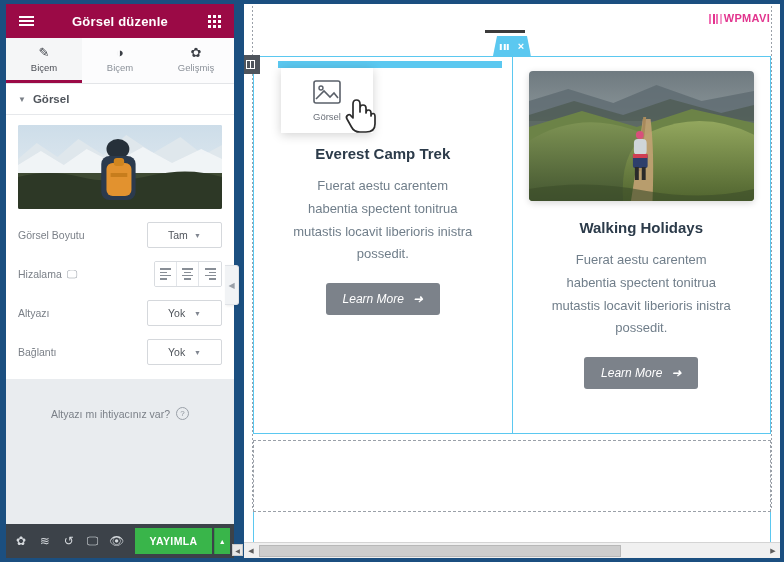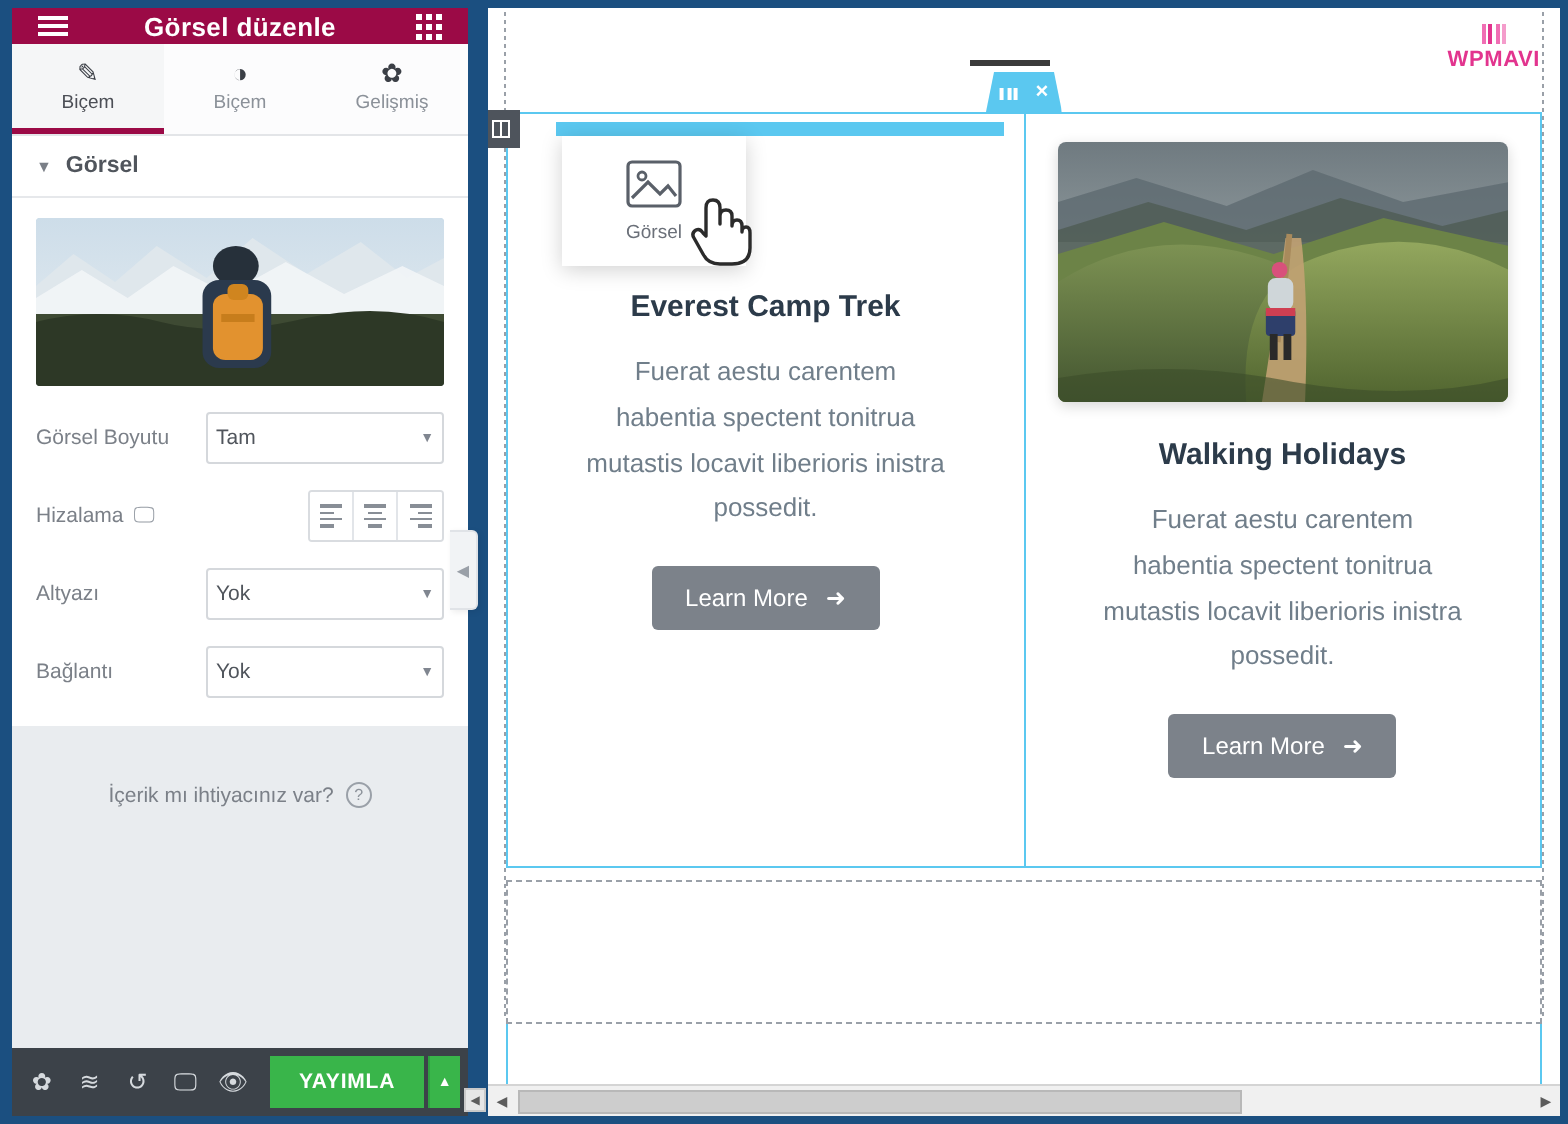--- a/index.html
+++ b/index.html
@@ -18,21 +18,21 @@
   
   .panel {
     position: absolute;
     left: 6px; top: 4px;
     width: 228px; height: 554px;
     background: #f1f3f5;
     display: flex; flex-direction: column;
     overflow: hidden;
   }
   .panel-header {
-    height: 18px;
+    height: 34px;
     background: #9b0a46;
     display: flex; align-items: center;
     color: #fff;
     padding: 0 6px;
     gap: 23px;
   }
   .ph-btn {
     width: 28px; height: 28px;
     display: flex; align-items: center; justify-content: center;
     cursor: pointer;
@@ -116,24 +116,25 @@
     display: flex; align-items: center; gap: 5px;
   }
   .monitor-ico { color: #9aa0a8; font-size: 11px; }
   .select {
     flex: 1;
     height: 26px;
     border: 1px solid #d5d8dc;
     border-radius: 2px;
     background: #fff;
     display: flex; align-items: center;
-    padding: 0 4px;
+    padding: 0 20px;
     font-size: 10.5px; color: #50555c;
     cursor: pointer;
     position: relative;
+    margin-left: 44px;
   }
   .select .sv { flex: 1; }
   .select .sarrow { font-size: 7px; color: #808690; }
 
   .align-group {
     margin-left: auto;
     display: flex;
     border: 1px solid #d9dce0;
     border-radius: 2px;
     overflow: hidden;
@@ -230,23 +231,22 @@
   .site-header {
     position: relative;
     height: 52px;
   }
   .logo {
     position: absolute;
     right: 10px; top: 8px;
     font-size: 11px; font-weight: bold;
     letter-spacing: .3px;
     color: #e2348e;
-    display: flex; align-items: center; gap: 2px;
-    cursor: pointer;
-    flex-direction: column;
+    display: flex; gap: 2px;
+    cursor: pointer;
   }
   .logo .bars2 { display: flex; gap: 1.5px; align-items: flex-end; }
   .logo .bars2 i { width: 2px; height: 10px; background: #f06fb4; display: block; }
   .logo .bars2 i:nth-child(2) { background: #e2348e; }
   .logo .bars2 i:nth-child(4) { background: #f49ccb; }
   .hr-mark {
     position: absolute;
     left: 241px; top: 26px;
     width: 40px; height: 3px;
     background: #3b3b3b;
@@ -334,20 +334,21 @@
     max-width: 180px;
   }
   .learn-btn {
     display: inline-flex; align-items: center; gap: 9px;
     background: #7c828a;
     color: #fff;
     font-size: 12px;
     padding: 9px 17px;
     border-radius: 3px;
     cursor: pointer;
+    font-style: italic;
   }
 
   
   .empty-sec {
     margin: 6px 9px 0;
     height: 72px;
     border: 1px dashed #9aa0a8;
     background: #fff;
   }
   .empty-sec2 {
@@ -556,21 +557,21 @@
         <div class="rlabel">Bağlantı</div>
         <div class="select">
           <span class="sv">Yok</span>
           <span class="sarrow">▼</span>
         </div>
       </div>
     </div>
 
     <div class="panel-filler">
       <div class="help">
-        <span>İçerik mı ihtiyacınız var?</span>
+        <span>Altyazı mı ihtiyacınız var?</span>
         <span class="qmark">?</span>
       </div>
     </div>
 
     <div class="panel-footer">
       <div class="fbtn">✿</div>
       <div class="fbtn">≋</div>
       <div class="fbtn">↺</div>
       <div class="fbtn">🖵</div>
       <div class="fbtn">👁</div>

